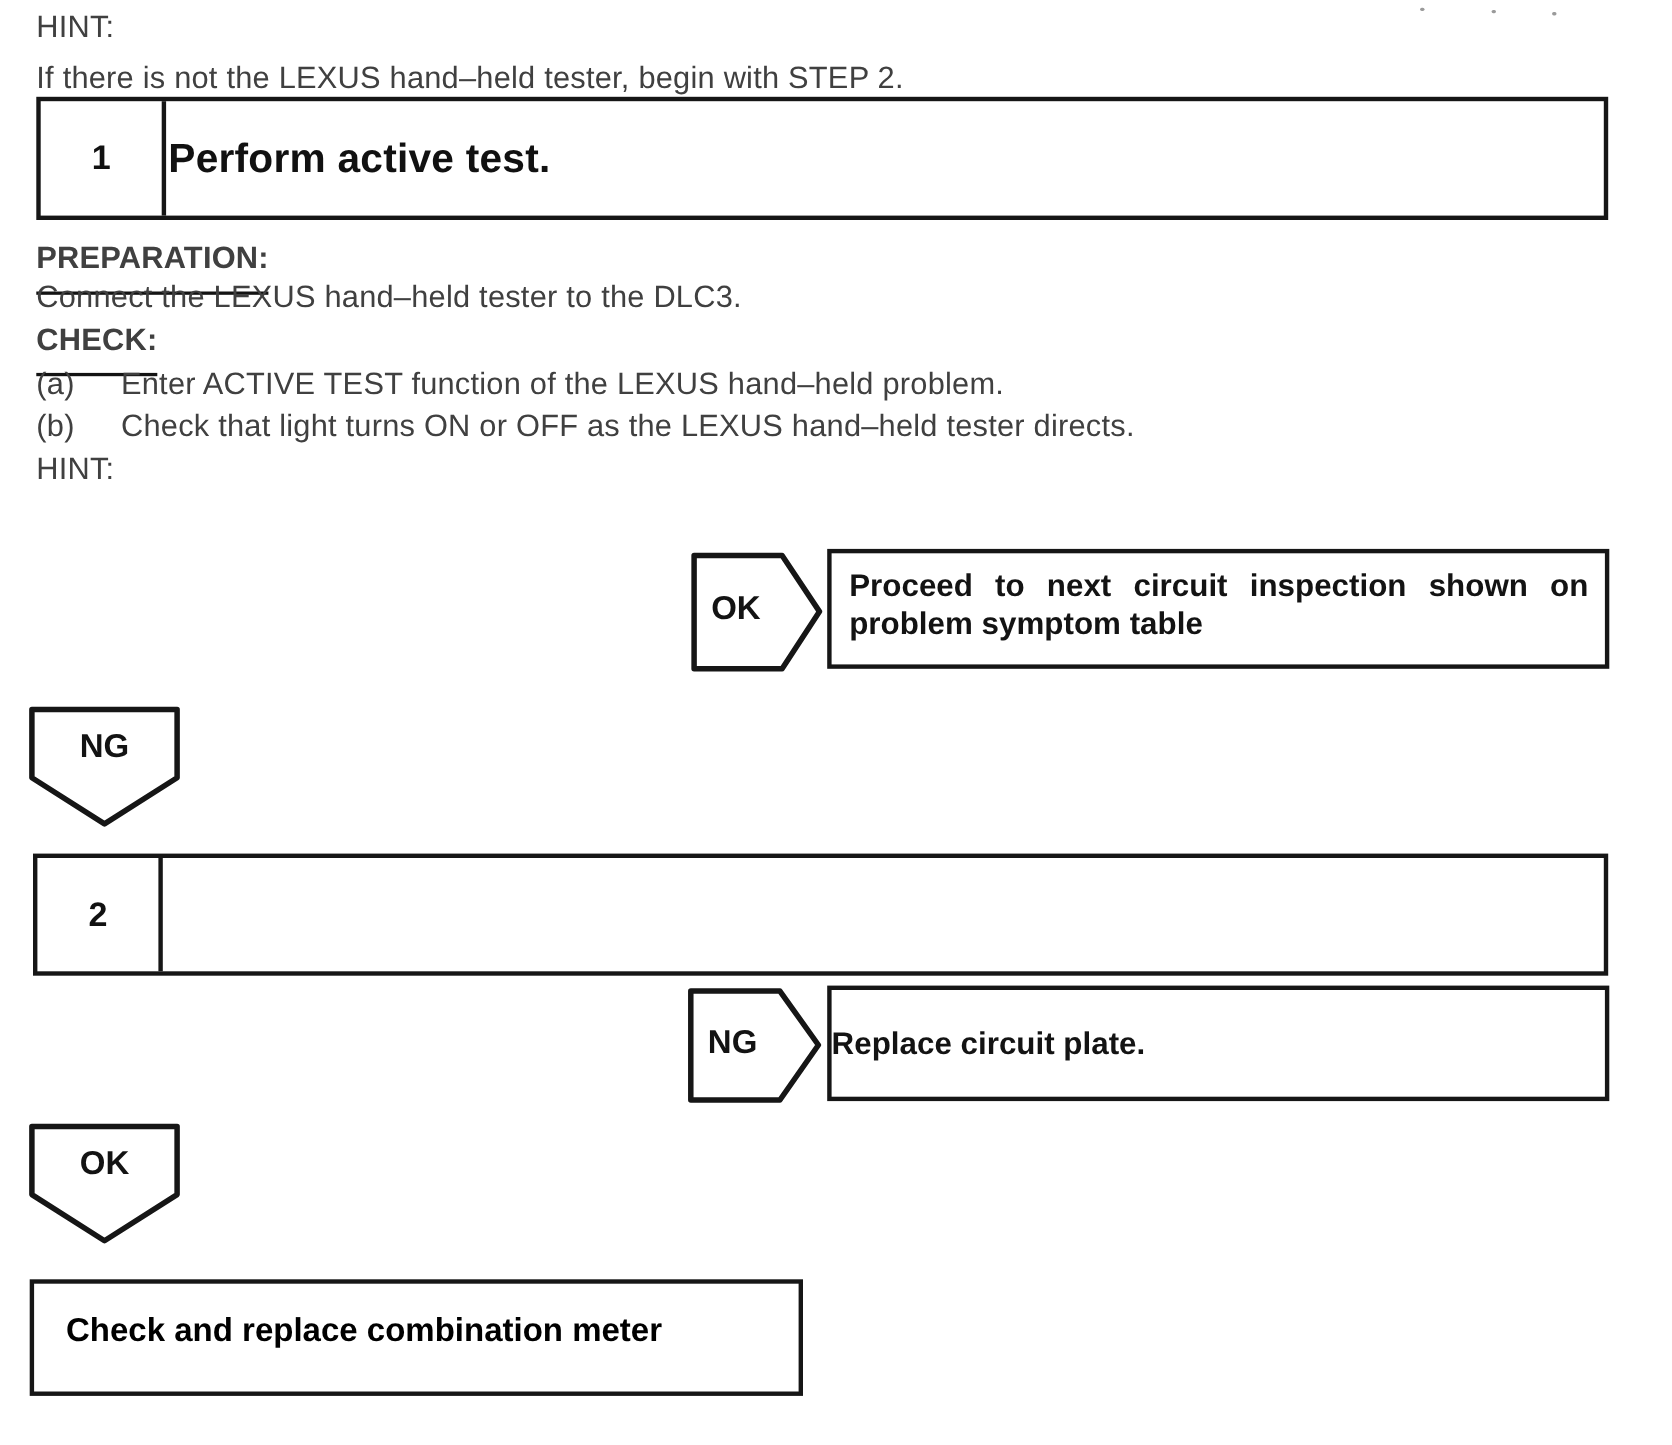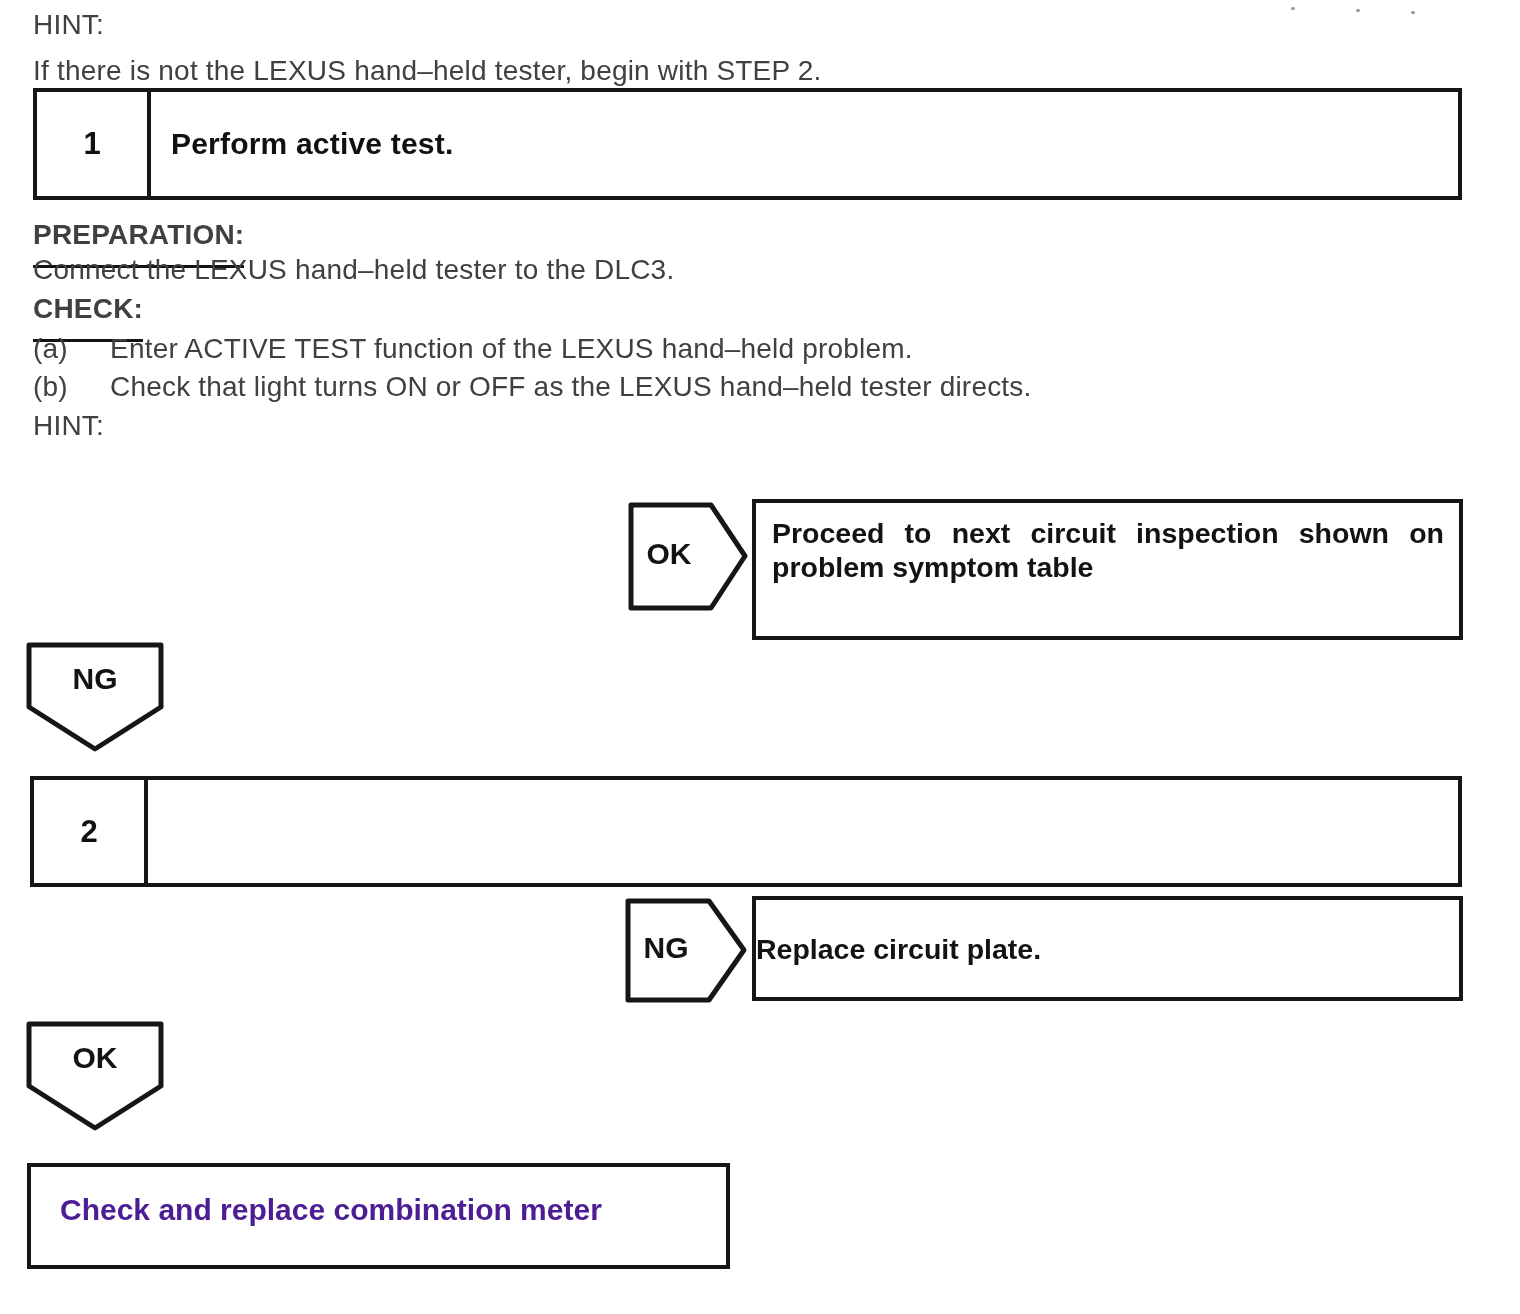--- a/index.html
+++ b/index.html
@@ -20,36 +20,36 @@
   .stepbox{
     position:absolute;display:flex;background:#fff;
     border:4px solid #161616;
   }
   .stepnum{
     width:110px;flex:0 0 110px;border-right:4px solid #161616;
     display:flex;align-items:center;justify-content:center;
     font-weight:700;font-size:31px;
   }
   .steptitle{
-    flex:1;display:flex;align-items:center;padding-left:20px;
-    font-weight:700;font-size:30px;letter-spacing:.2px;
+    flex:1;display:flex;align-items:center;padding-left:2px;
+    font-weight:700;font-size:37px;letter-spacing:.2px;
   }
 
   .resultbox{
     position:absolute;background:#fff;border:4px solid #161616;
     font-weight:700;font-size:28.5px;line-height:34px;color:#131313;
     box-sizing:border-box;
   }
   .resultbox .pad{padding:13px 15px 0 16px;}
   .jline{text-align:justify;text-align-last:justify;}
   .result-center{display:flex;align-items:center;padding-left:0;height:100%;box-sizing:border-box;}
 
   .terminalbox{
     position:absolute;background:#fff;border:4px solid #161616;
-    font-weight:700;font-size:30px;color:#4c1d95;box-sizing:border-box;
+    font-weight:700;font-size:30px;color:#000000;box-sizing:border-box;
     padding:26px 0 0 29px;
   }
 
   .conn{position:absolute;}
   .conn svg{position:absolute;left:0;top:0;width:100%;height:100%;}
   .conn polygon{fill:#fff;stroke:#161616;stroke-width:5;stroke-linejoin:round;}
   .conn-label-right{
     position:absolute;left:0;top:0;bottom:6px;width:84px;
     display:flex;align-items:center;justify-content:center;
     font-weight:700;font-size:30px;color:#131313;
@@ -94,21 +94,21 @@
   </div>
 
   <div class="t" style="left:33px;top:409px">HINT:</div>
 
   <div class="conn" style="left:627px;top:501px;width:122px;height:111px">
     <svg viewBox="0 0 122 111">
       <polygon points="4,4 84,4 118,55 84,107 4,107"></polygon>
     </svg>
     <div class="conn-label-right">OK</div>
   </div>
-  <div class="resultbox" style="left:752px;top:499px;width:711px;height:141px">
+  <div class="resultbox" style="left:752px;top:499px;width:711px;height:109px">
     <div class="pad">
       <div class="jline">Proceed to next circuit inspection shown on</div>
       <div>problem symptom table</div>
     </div>
   </div>
 
   <div class="conn" style="left:25px;top:641px;width:140px;height:112px">
     <svg viewBox="0 0 140 112">
       <polygon points="4,4 136,4 136,66 70,108 4,66"></polygon>
     </svg>

